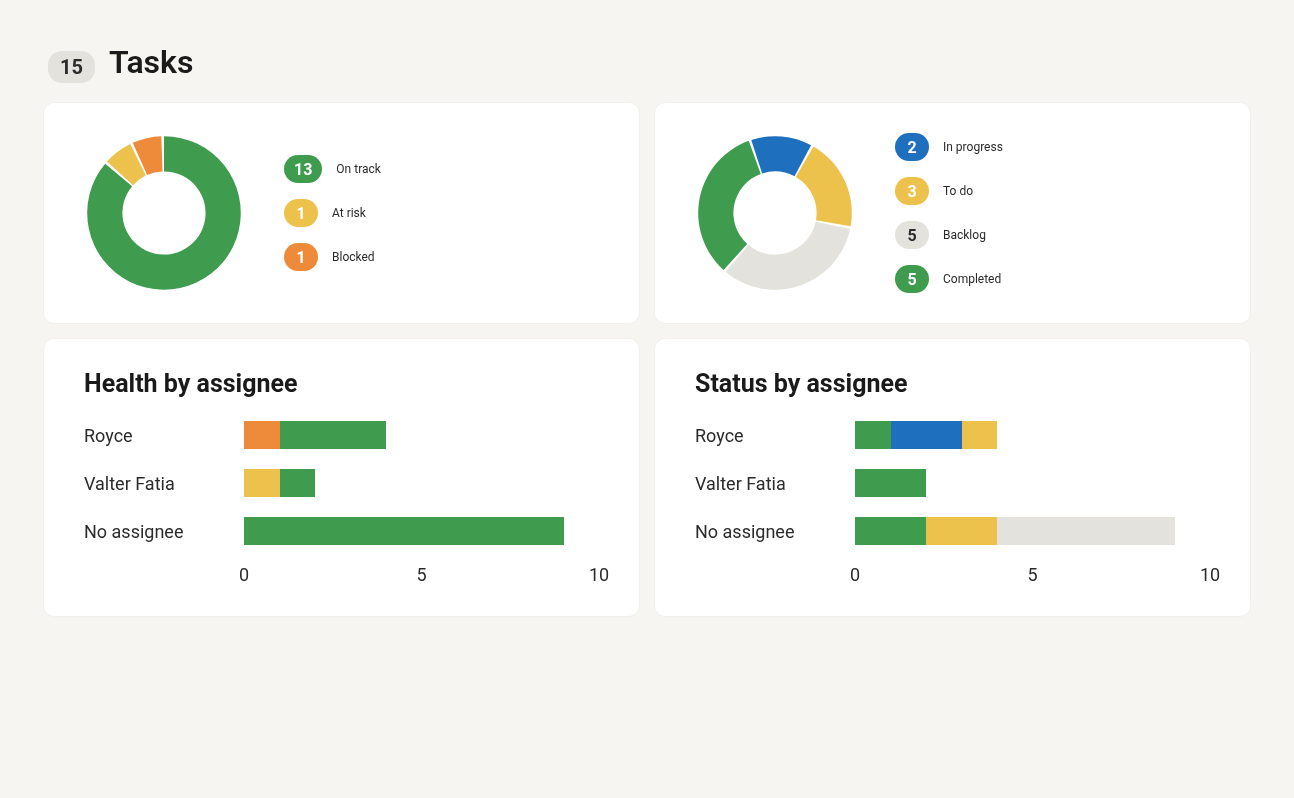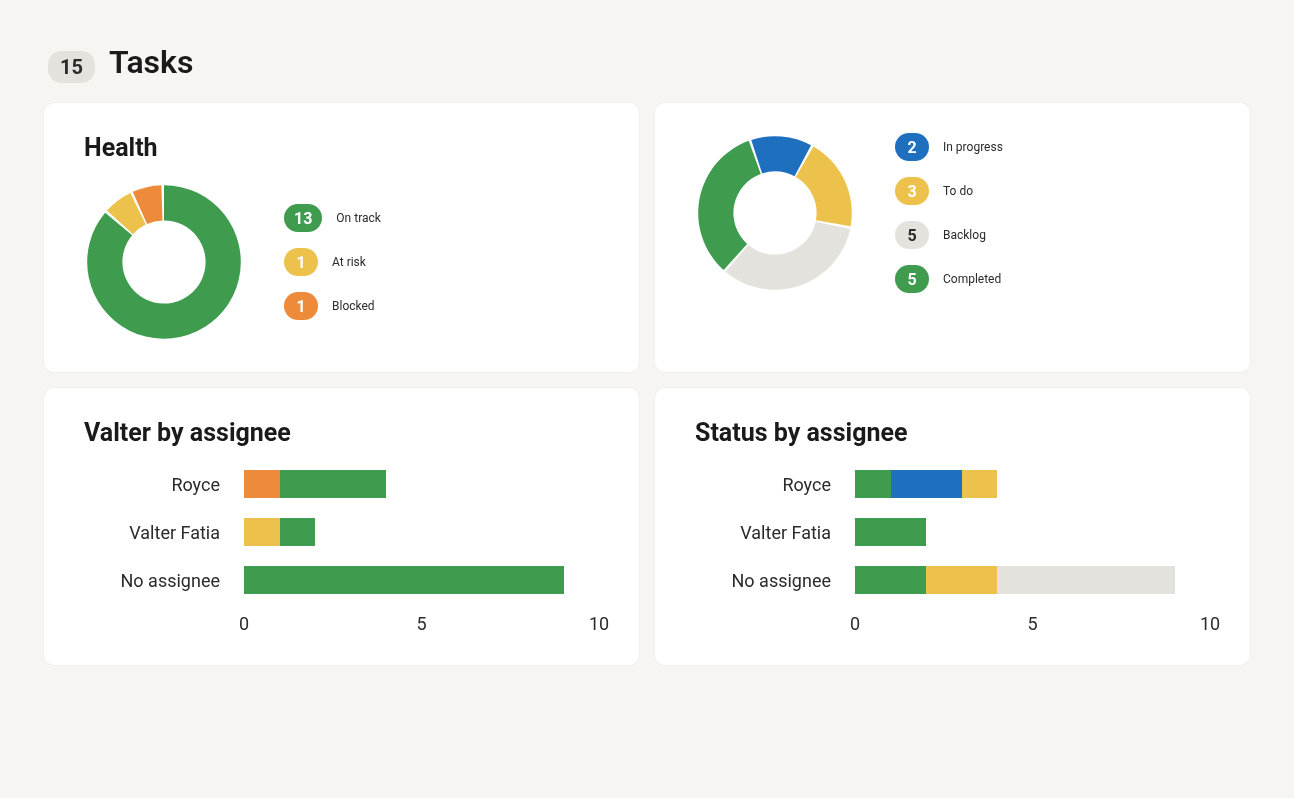--- a/index.html
+++ b/index.html
@@ -89,21 +89,20 @@
     position: relative;
   }
   .bar-row {
     display: flex;
     align-items: center;
     height: 34px;
     margin-bottom: 14px;
   }
   .bar-label {
     width: 160px;
-    text-align: right;
     padding-right: 24px;
     font-size: 18px;
     color: #2b2b2b;
     flex-shrink: 0;
   }
   .bar-track {
     flex: 1;
     height: 28px;
     display: flex;
     position: relative;
@@ -139,21 +138,20 @@
 <body>
 
 <div class="header-row">
   <span class="header-badge">15</span>
   <span class="header-title">Tasks</span>
 </div>
 
 <div class="grid">
 
   <div class="card">
-    <div class="card-title">Health</div>
     <div class="donut-row">
       <div class="donut-container">
         <svg id="donut-health" viewBox="0 0 100 100" width="160" height="160">
             <path d="M 14.329048377085087 17.881730894774797 A 48 48 0 0 1 28.958184954124278 6.857885777639986 L 38.602350183483985 26.63135479622166 A 26 26 0 0 0 30.678234537587755 32.602604234669684 Z" fill="#edc24c"></path>
             <path d="M 30.4766411323616 6.149818033155157 A 48 48 0 0 1 48.32482415827997 2.029240303083405 L 49.09261308573498 24.01583849750351 A 26 26 0 0 0 39.4248472800292 26.247818101292374 Z" fill="#ed8b3b"></path>
             <path d="M 50 2 A 48 48 0 1 1 13.229866730289054 19.146194735046116 L 30.082844478906573 33.287522148149975 A 26 26 0 1 0 50 24 Z" fill="#3f9c4f"></path>
           </svg>
       </div>
       <div class="legend" id="legend-health">
           <div class="legend-item">
@@ -197,21 +195,21 @@
           </div>
           <div class="legend-item">
             <span class="legend-badge" style="background: rgb(63, 156, 79);">5</span>
             <span class="legend-label">Completed</span>
           </div>
         </div>
     </div>
   </div>
 
   <div class="card">
-    <div class="card-title">Valter by assignee</div>
+    <div class="card-title">Health by assignee</div>
     <div class="barchart" id="barchart-health">
         <div class="bar-plotarea">
           <div class="bar-row">
             <div class="bar-label">Royce</div>
             <div class="bar-track">
               <div class="bar-seg" style="width: 10%; background: rgb(237, 139, 59);"></div>
               <div class="bar-seg" style="width: 30%; background: rgb(63, 156, 79);"></div>
             </div>
           </div>
           <div class="bar-row">

